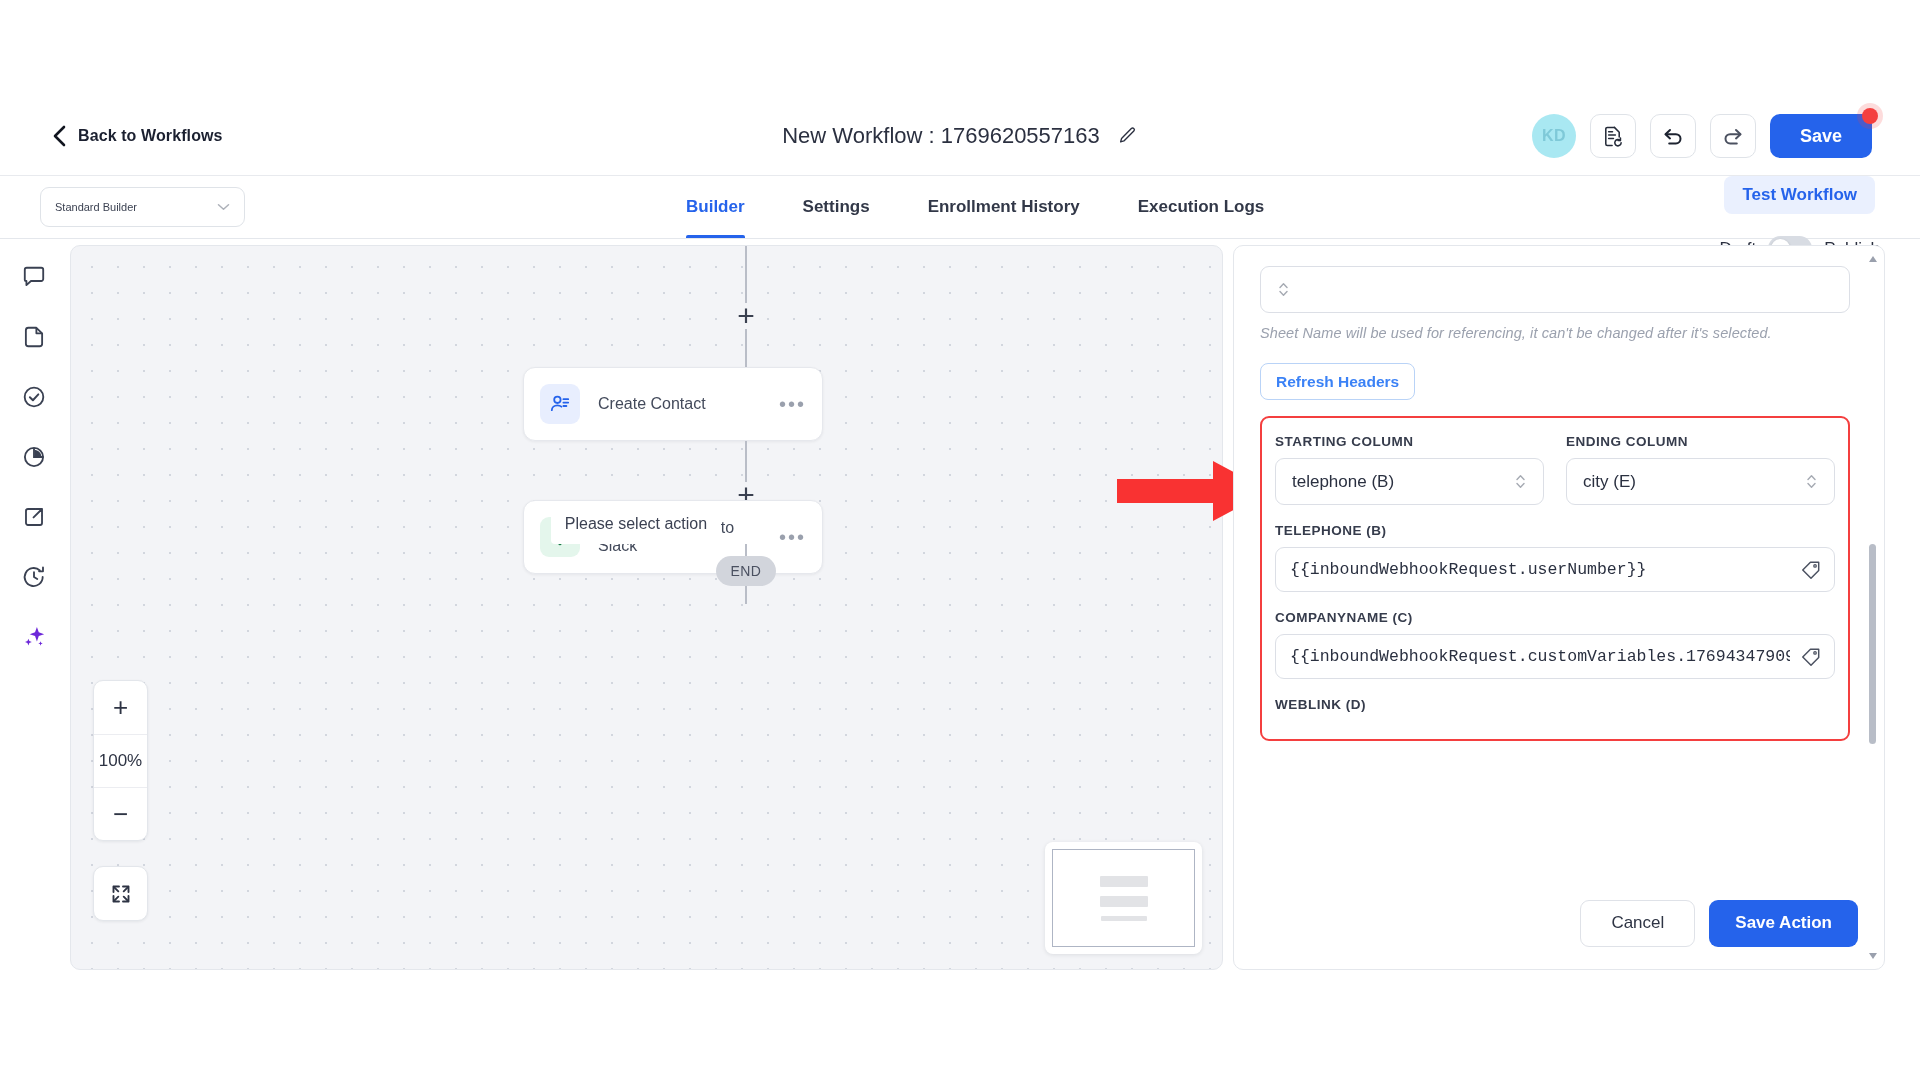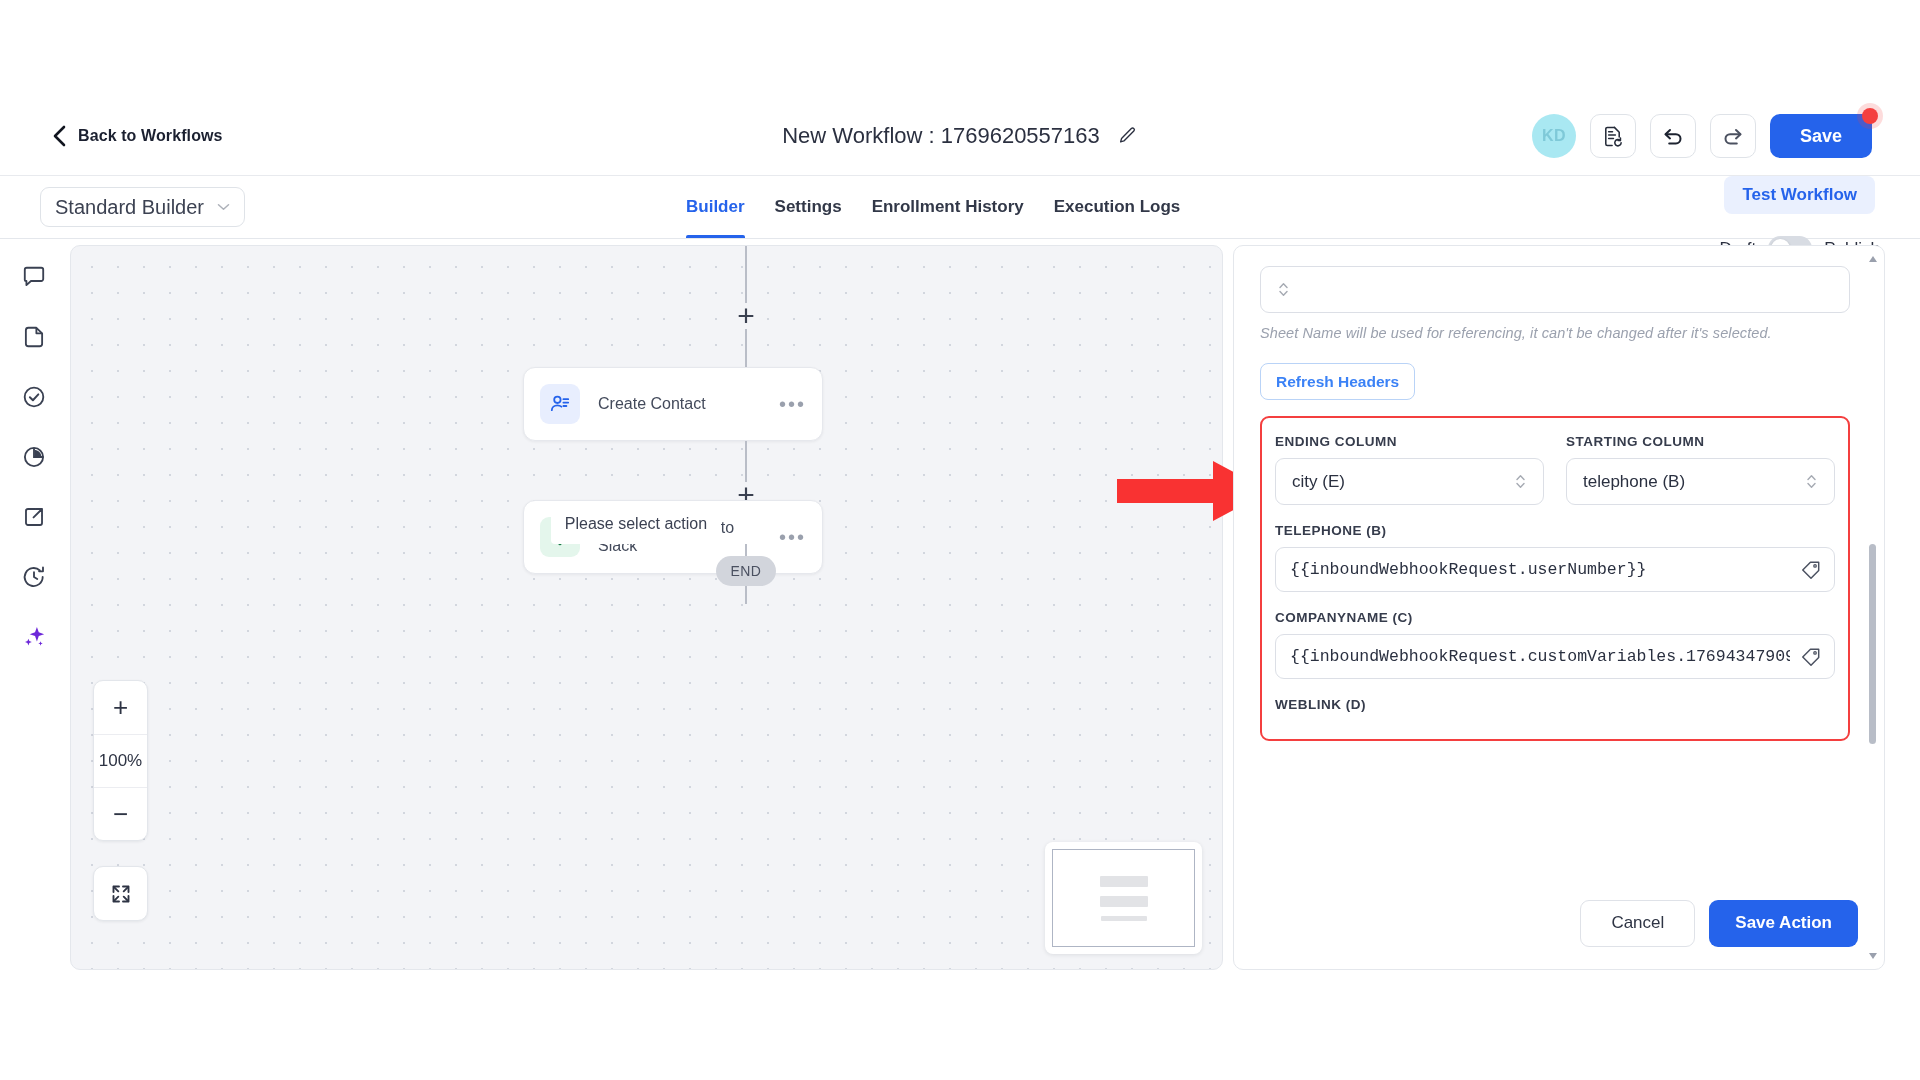--- a/index.html
+++ b/index.html
@@ -62,26 +62,26 @@
   .subnav {
     position: absolute; left: 0; top: 176px; width: 1920px; height: 63px;
     background: #fff; border-bottom: 1px solid #e4e7ec;
   }
   .builder-select {
     position: absolute; left: 40px; top: 11px;
     width: 205px; height: 40px; border: 1px solid #dfe3e8; border-radius: 9px;
     background: #fff; display: flex; align-items: center;
     padding: 0 14px; cursor: pointer;
   }
-  .builder-select .sel-text { font-size: 20px; color: #3c4252; flex: 1; }
+  .builder-select .sel-text { font-size: 11px; color: #3c4252; flex: 1; }
   .chev-sm { width: 13px; height: 8px; display:block; opacity:.55; }
 
   .tabs {
     position: absolute; left: 686px; top: 0; height: 62px;
-    display: flex; align-items: center; gap: 30px; text-align: center;
+    display: flex; align-items: center; gap: 58px; text-align: center;
   }
   .tab {
     position: relative; height: 62px; display: flex; align-items: center;
     font-size: 17px; color: #323848; font-weight: 700; cursor: pointer;
   }
   .tab.active { color: #2563eb; }
   .tab.active::after {
     content: ""; position: absolute; left: 0; right: 0; bottom: 0;
     height: 3px; background: #2563eb; border-radius: 2px 2px 0 0;
   }
@@ -487,32 +487,32 @@
     </div>
 
     <div class="hint">Sheet Name will be used for referencing, it can't be changed after it's selected.</div>
 
     <button class="refresh-btn">Refresh Headers</button>
 
     <div class="red-box">
 
       <div class="row2">
         <div class="col">
-          <div class="fld-label">ENDING COLUMN</div>
+          <div class="fld-label">STARTING COLUMN</div>
           <div class="sel-box">
-            <span class="sel-val">city (E)</span>
+            <span class="sel-val">telephone (B)</span>
             <svg class="updown" viewBox="0 0 13 19" fill="none">
               <path d="M3 7.5 6.5 3.8 10 7.5M3 11.5 6.5 15.2 10 11.5" stroke="#6b7280" stroke-width="1.4" stroke-linecap="round" stroke-linejoin="round"></path>
             </svg>
           </div>
         </div>
         <div class="col">
-          <div class="fld-label">STARTING COLUMN</div>
+          <div class="fld-label">ENDING COLUMN</div>
           <div class="sel-box">
-            <span class="sel-val">telephone (B)</span>
+            <span class="sel-val">city (E)</span>
             <svg class="updown" viewBox="0 0 13 19" fill="none">
               <path d="M3 7.5 6.5 3.8 10 7.5M3 11.5 6.5 15.2 10 11.5" stroke="#6b7280" stroke-width="1.4" stroke-linecap="round" stroke-linejoin="round"></path>
             </svg>
           </div>
         </div>
       </div>
 
       <div class="fld-block">
         <div class="fld-label">TELEPHONE (B)</div>
         <div class="input-wrap">

